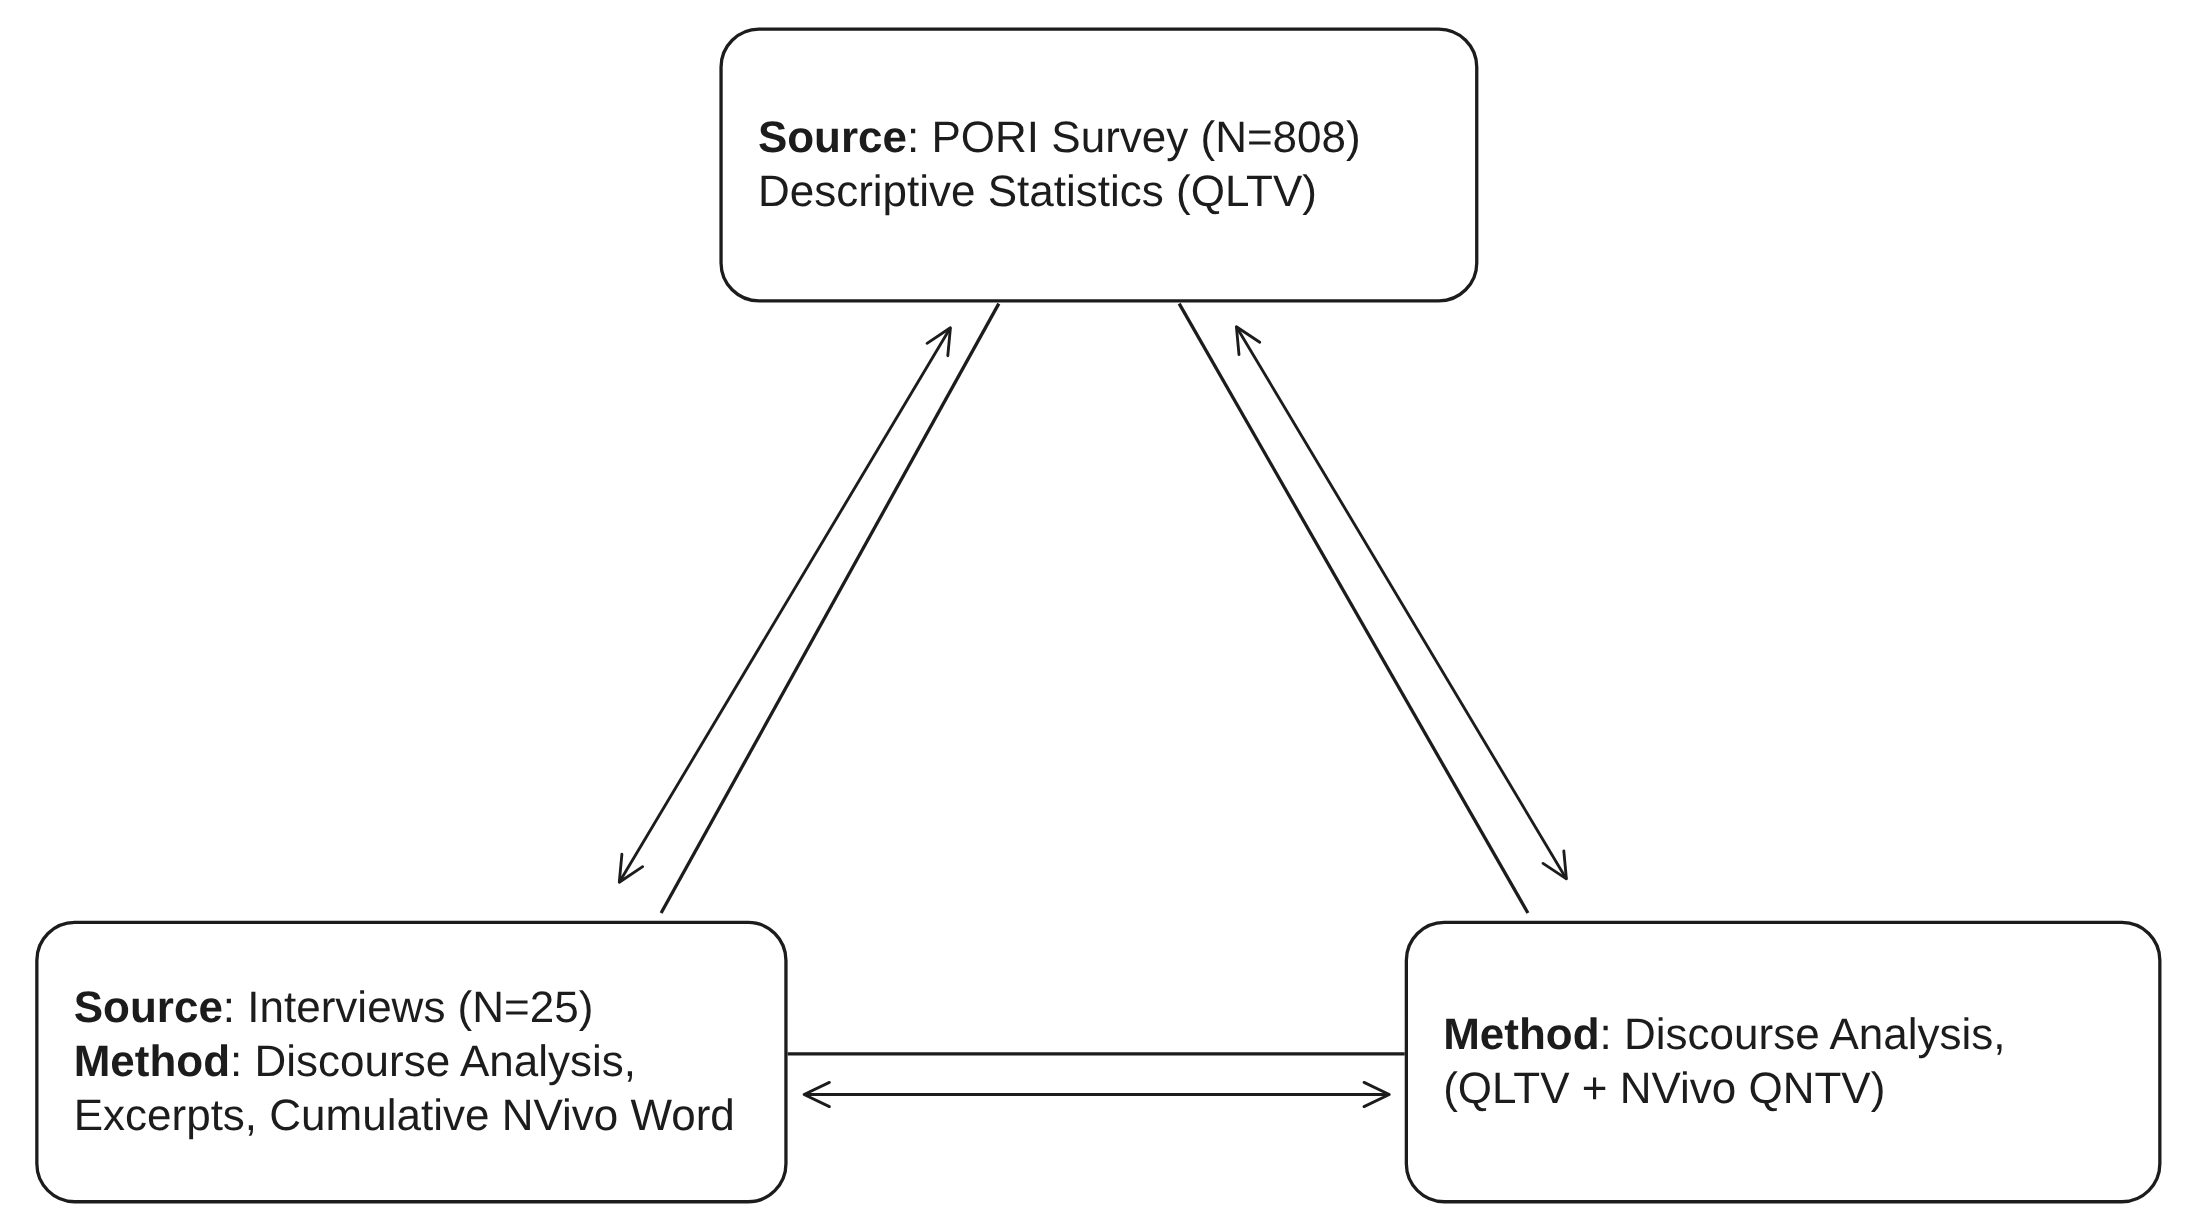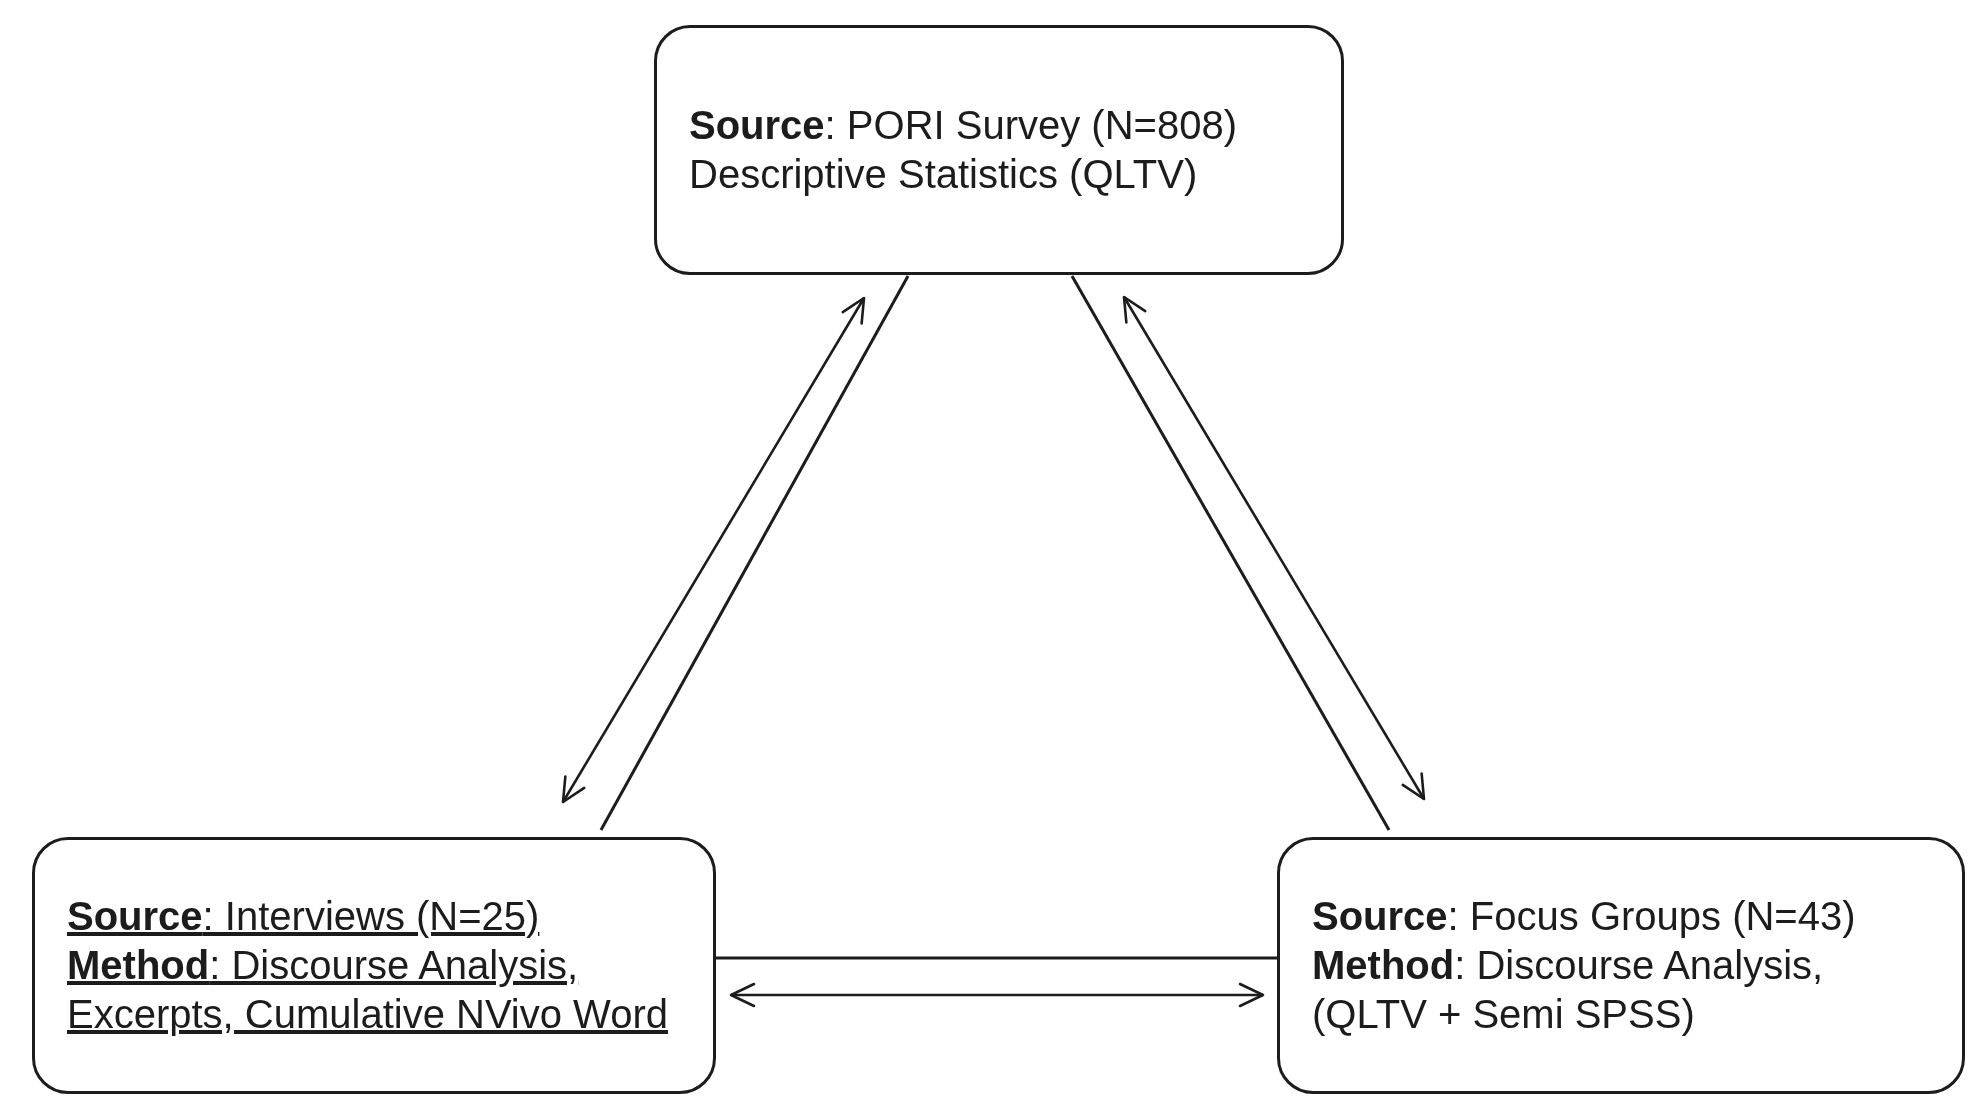--- a/index.html
+++ b/index.html
@@ -40,21 +40,20 @@
     left: 654px;
     top: 25px;
     width: 690px;
     height: 250px;
   }
   .node-bottom-left {
     left: 32px;
     top: 837px;
     width: 684px;
     height: 257px;
-    text-decoration: underline;
   }
   .node-bottom-right {
     left: 1277px;
     top: 837px;
     width: 688px;
     height: 257px;
   }
   .line {
     font-size: 40px;
     line-height: 49px;
@@ -92,18 +91,17 @@
     <div class="line"><span>Descriptive Statistics (QLTV)</span></div>
   </div>
 
   <div class="node node-bottom-left">
     <div class="line"><span class="b">Source</span><span>: Interviews (N=25)</span></div>
     <div class="line"><span class="b">Method</span><span>: Discourse Analysis,</span></div>
     <div class="line"><span>Excerpts, Cumulative NVivo Word</span></div>
   </div>
 
   <div class="node node-bottom-right">
-    <div class="line"><span class="b">Source</span><span>: Focus Groups (N=43)</span></div>
     <div class="line"><span class="b">Method</span><span>: Discourse Analysis,</span></div>
-    <div class="line"><span>(QLTV + Semi SPSS)</span></div>
+    <div class="line"><span>(QLTV + NVivo QNTV)</span></div>
   </div>
 
 </div>
 
 </body></html>

